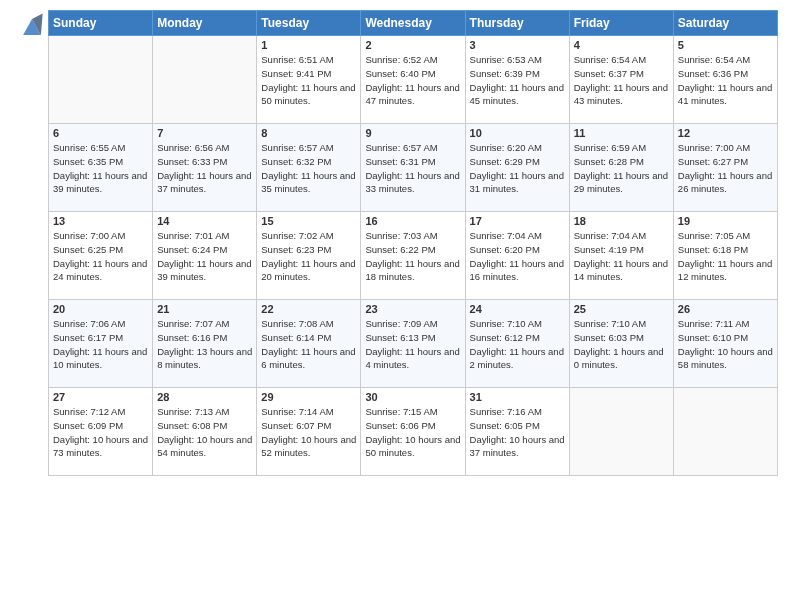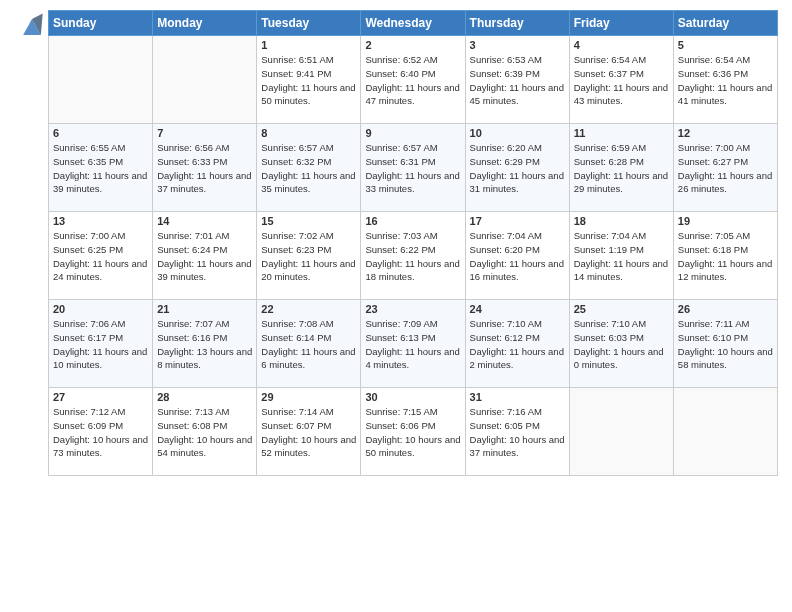--- a/index.html
+++ b/index.html
@@ -261,21 +261,21 @@
           <div class="day-info">
             <span>Sunrise: 7:04 AM</span><br>
             <span>Sunset: 6:20 PM</span><br>
             <span>Daylight: 11 hours and 16 minutes.</span>
           </div>
           </td>
           <td>
             <span class="day-num">18</span>
           <div class="day-info">
             <span>Sunrise: 7:04 AM</span><br>
-            <span>Sunset: 1:19 PM</span><br>
+            <span>Sunset: 4:19 PM</span><br>
             <span>Daylight: 11 hours and 14 minutes.</span>
           </div>
           </td>
           <td>
             <span class="day-num">19</span>
           <div class="day-info">
             <span>Sunrise: 7:05 AM</span><br>
             <span>Sunset: 6:18 PM</span><br>
             <span>Daylight: 11 hours and 12 minutes.</span>
           </div>

